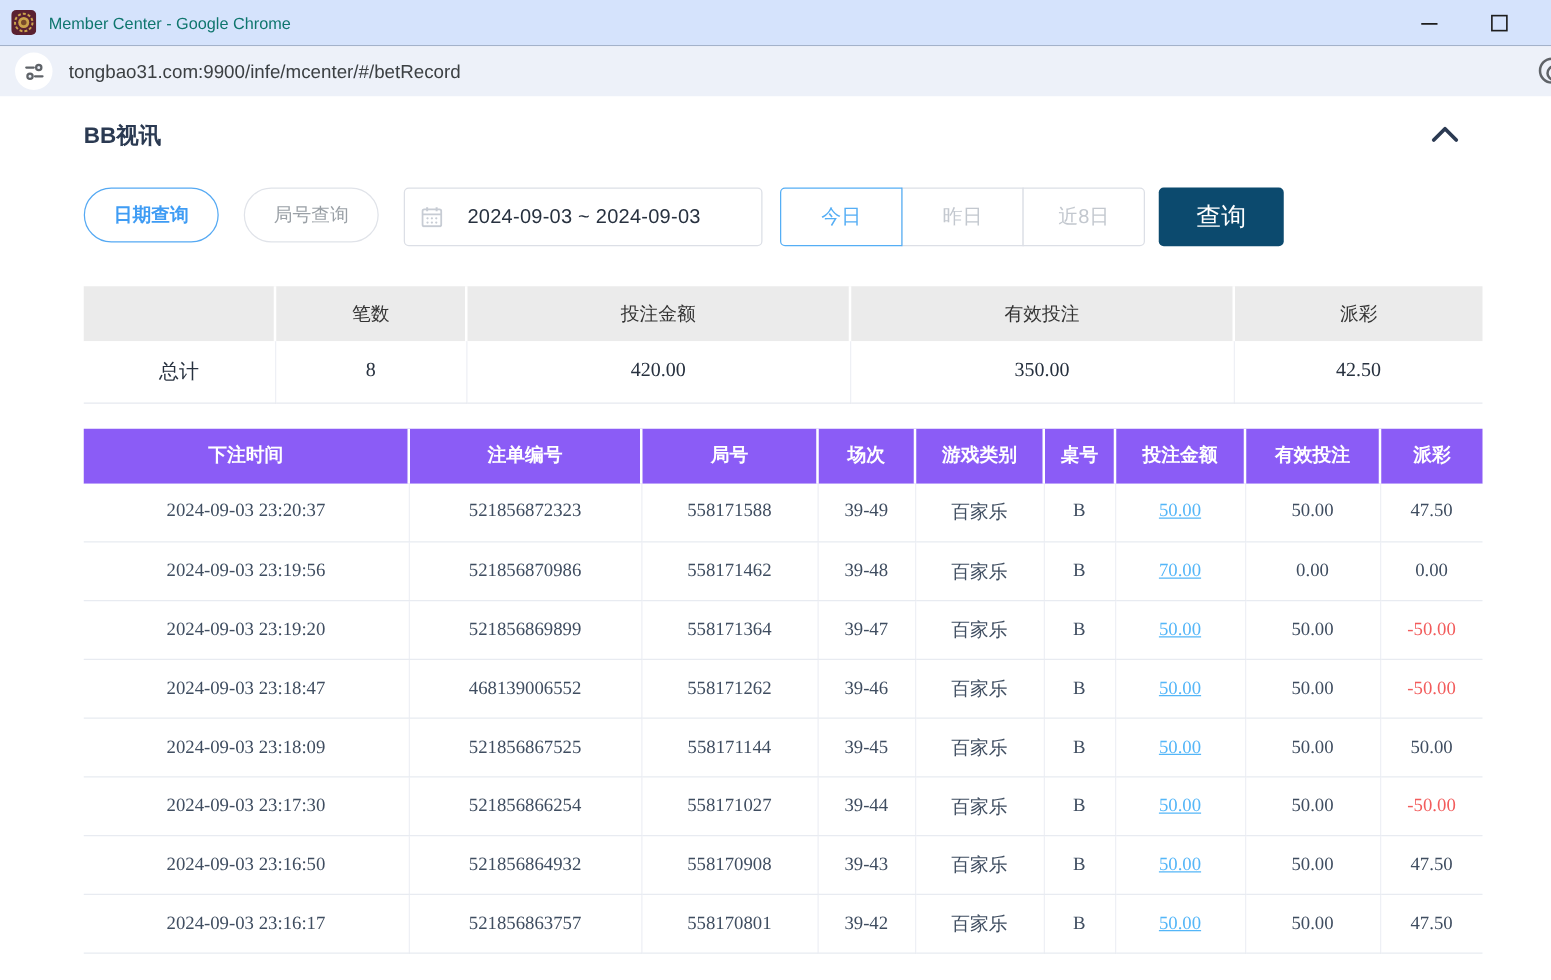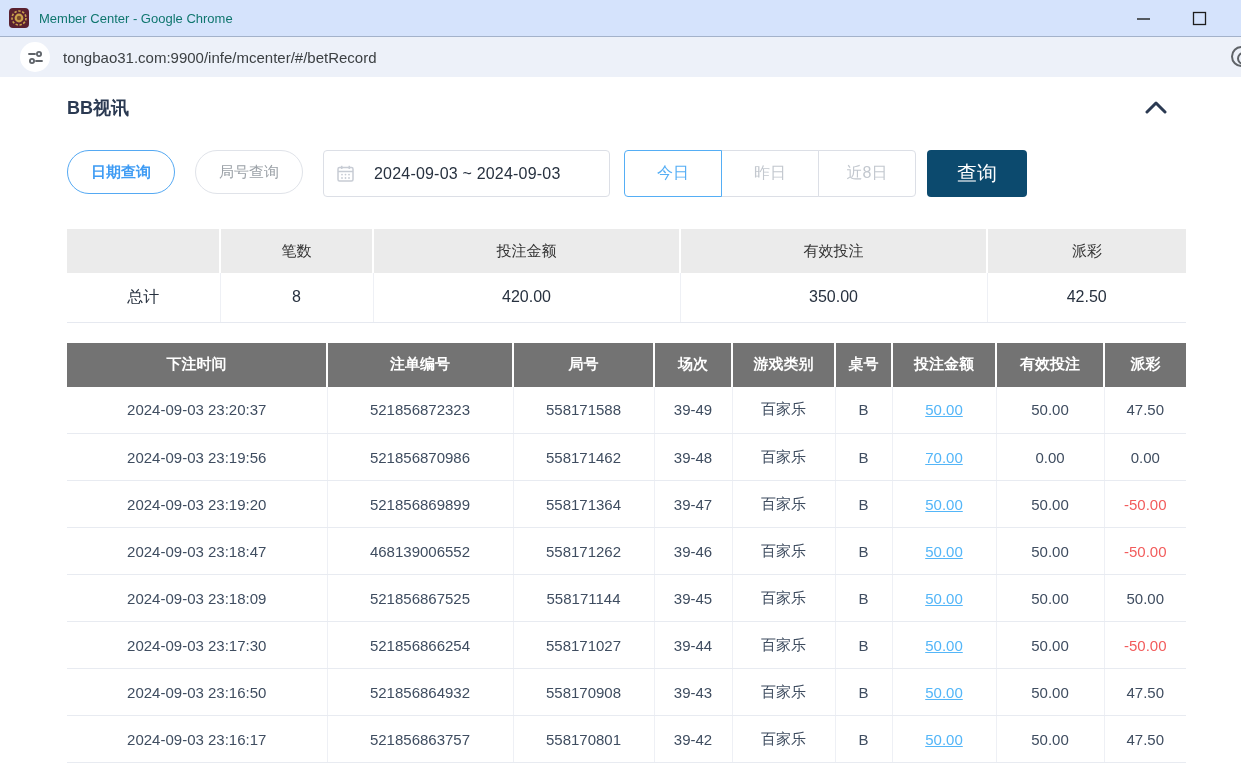--- a/index.html
+++ b/index.html
@@ -10,21 +10,21 @@
   .titlebar { height:37px; background:#d5e3fc; border-bottom:1px solid #a3b2ca;
     display:flex; align-items:center; padding-left:9px; }
   .favicon { width:20px; height:20px; flex:0 0 auto; }
   .win-title { font-size:13px; color:#0f766e; margin-left:10px; }
   .win-controls { margin-left:auto; display:flex; align-items:center; gap:32px; margin-right:30px; }
   .win-btn { background:none; border:none; cursor:pointer; display:flex; align-items:center;
     justify-content:center; width:24px; height:24px; padding:0; }
 
   
   .urlbar { height:40px; background:#edf1f9; display:flex; align-items:center;
-    padding-left:20px; position:relative; overflow:hidden; }
+    padding-left:12px; position:relative; overflow:hidden; }
   .tune-circle { width:30px; height:30px; border-radius:50%; background:#fff;
     display:flex; align-items:center; justify-content:center; cursor:pointer; }
   .url-text { margin-left:13px; font-size:15px; color:#3c4043; cursor:text; }
   .edge-icon { position:absolute; right:-11px; top:9px; width:21px; height:21px;
     border:2px solid #5f6368; border-radius:50%; cursor:pointer; }
   .edge-icon::after { content:""; position:absolute; left:4px; top:4px; width:9px; height:9px;
     border:2px solid #5f6368; border-radius:50%; }
 
   
   .content { width:1119px; margin-left:67px; }
@@ -44,31 +44,31 @@
   .range-group { display:flex; margin-right:11px; }
   .range-btn { width:98px; height:47px; background:#fff; border:1px solid #dcdfe6;
     font-size:16px; color:#c3c8cf; cursor:pointer; margin-left:-1px; position:relative; }
   .range-btn:first-child { border-radius:4px 0 0 4px; margin-left:0; }
   .range-btn:last-child { border-radius:0 4px 4px 0; }
   .range-btn.active { border:1px solid #55aef5; color:#55aef5; z-index:2; }
   .search-btn { width:100px; height:47px; background:#0c4a6e; border:none; border-radius:4px;
     color:#fff; font-size:20px; cursor:pointer; }
 
   
-  table { width:1119px; border-collapse:collapse; table-layout:fixed; }
+  table { width:1119px; border-collapse:collapse; table-layout:fixed;font-family:Liberation Serif, serif; }
   .summary { margin-top:32px; }
   .summary th { height:44px; background:#ebebeb; font-size:15px; font-weight:400; color:#333;
     border-right:2px solid #fff; text-align:center; }
   .summary th:last-child { border-right:none; }
   .summary td { height:49px; background:#fff; font-size:16px; color:#27313f; text-align:center;
     border-bottom:1px solid #e6e9f0; border-right:1px solid #eef0f5; }
   .summary td:last-child { border-right:none; }
 
   .records { margin-top:20px; }
-  .records th { height:44px; background:#737373; color:#fff; font-size:15px; font-weight:700;
+  .records th { height:44px; background:#8b5cf6; color:#fff; font-size:15px; font-weight:700;
     border-right:2px solid #fff; text-align:center; }
   .records th:last-child { border-right:none; }
   .records td { height:47px; background:#fff; font-size:15px; color:#3f4d60; text-align:center;
     border-bottom:1px solid #e8ebf1; border-right:1px solid #eef0f5; }
   .records td:last-child { border-right:none; }
   .amt-link { color:#54b6f8; text-decoration:underline; cursor:pointer; }
   td.neg { color:#f25c5c; }
 </style>
 </head>
 <body>

